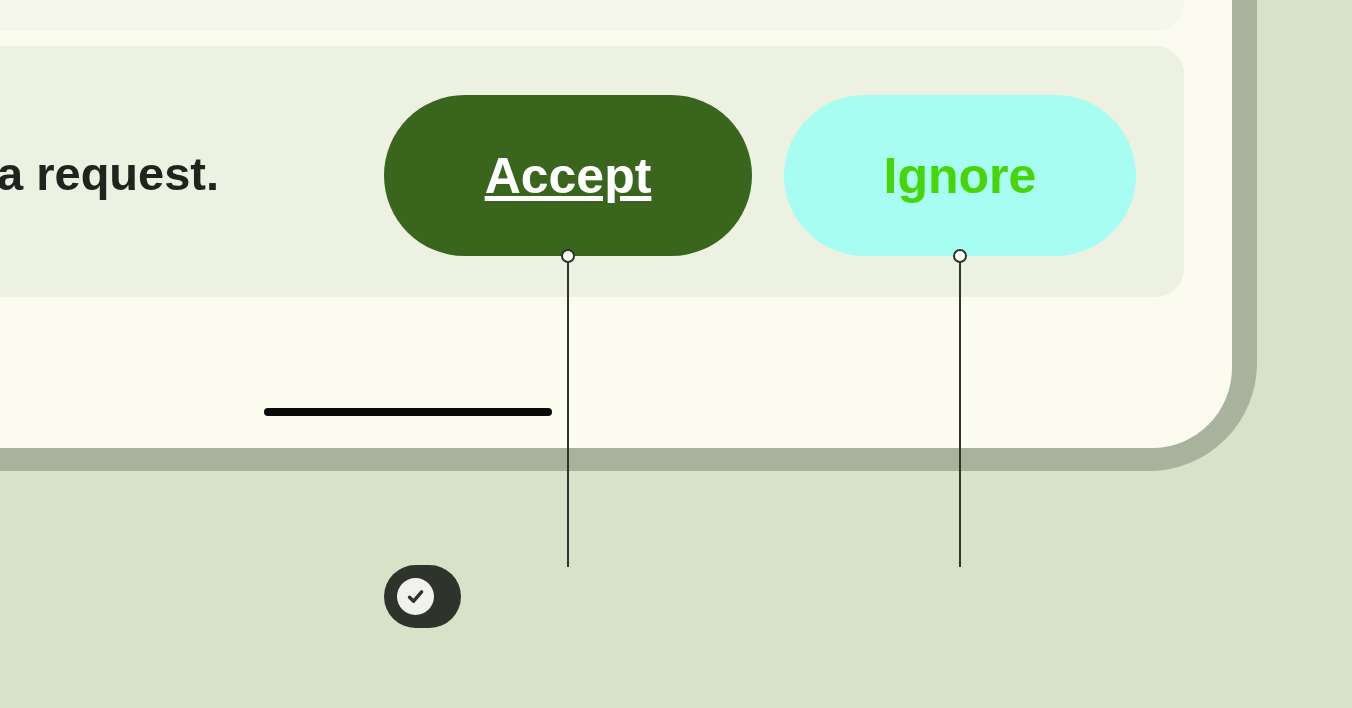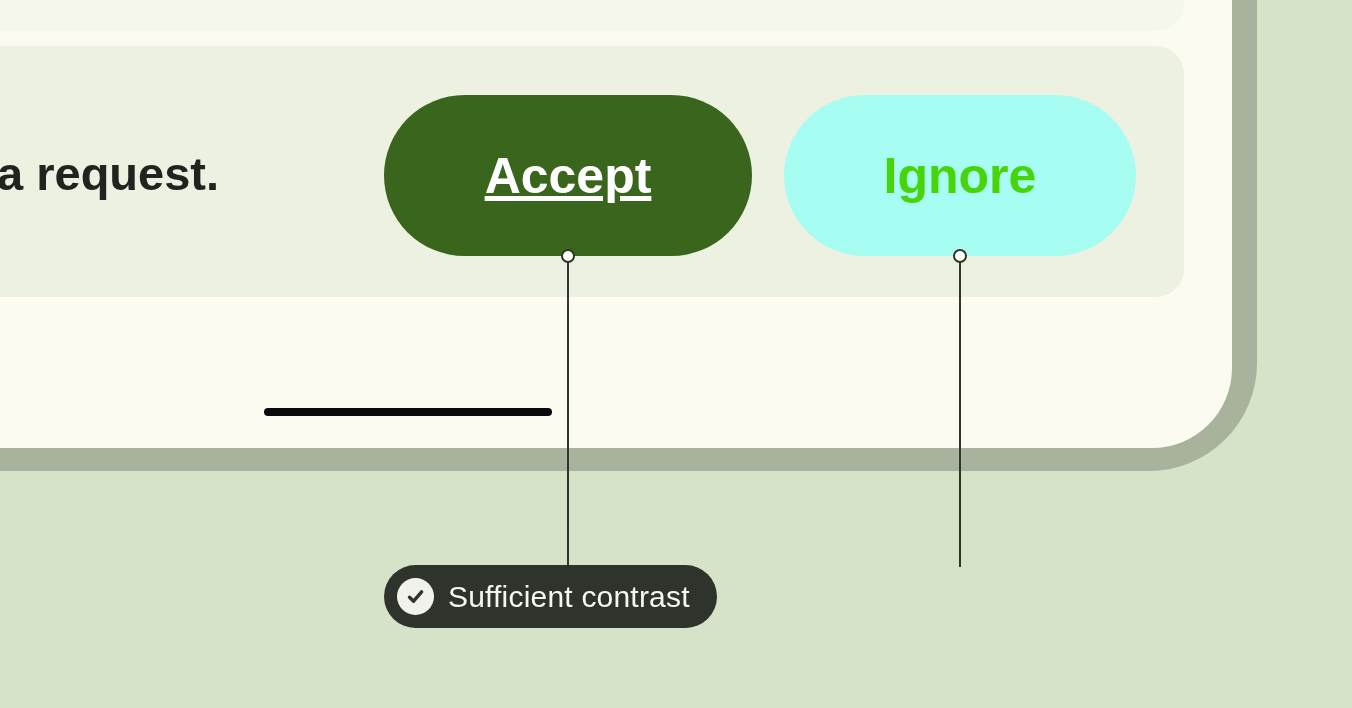--- a/index.html
+++ b/index.html
@@ -124,17 +124,16 @@
   <div class="connector line-right"></div>
   <div class="dot dot-left"></div>
   <div class="dot dot-right"></div>
 
   <div class="callout callout-left">
     <span class="icon-circle">
       <svg width="19" height="19" viewBox="0 0 19 19" aria-hidden="true">
         <path d="M3.5 10.2 L7.6 14.2 L15.6 4.8" fill="none" stroke="#2e332c" stroke-width="3.4" stroke-linecap="round" stroke-linejoin="round"></path>
       </svg>
     </span>
-    <span class="callout-label">Sufficient contrast</span>
   </div>
 
 
 </div>
 
 </body></html>

